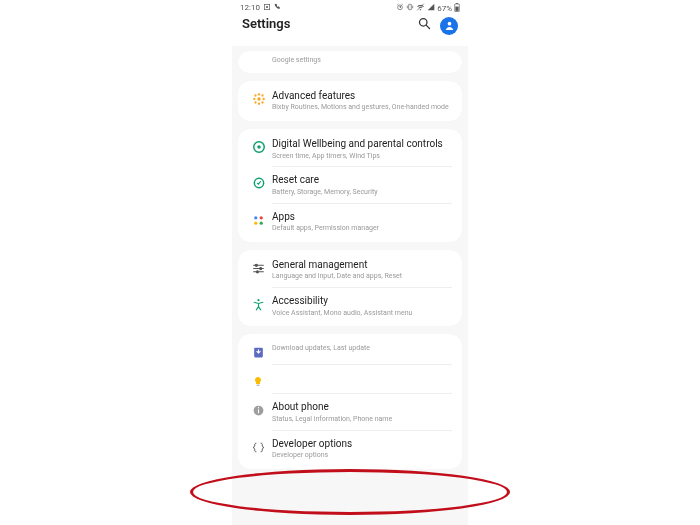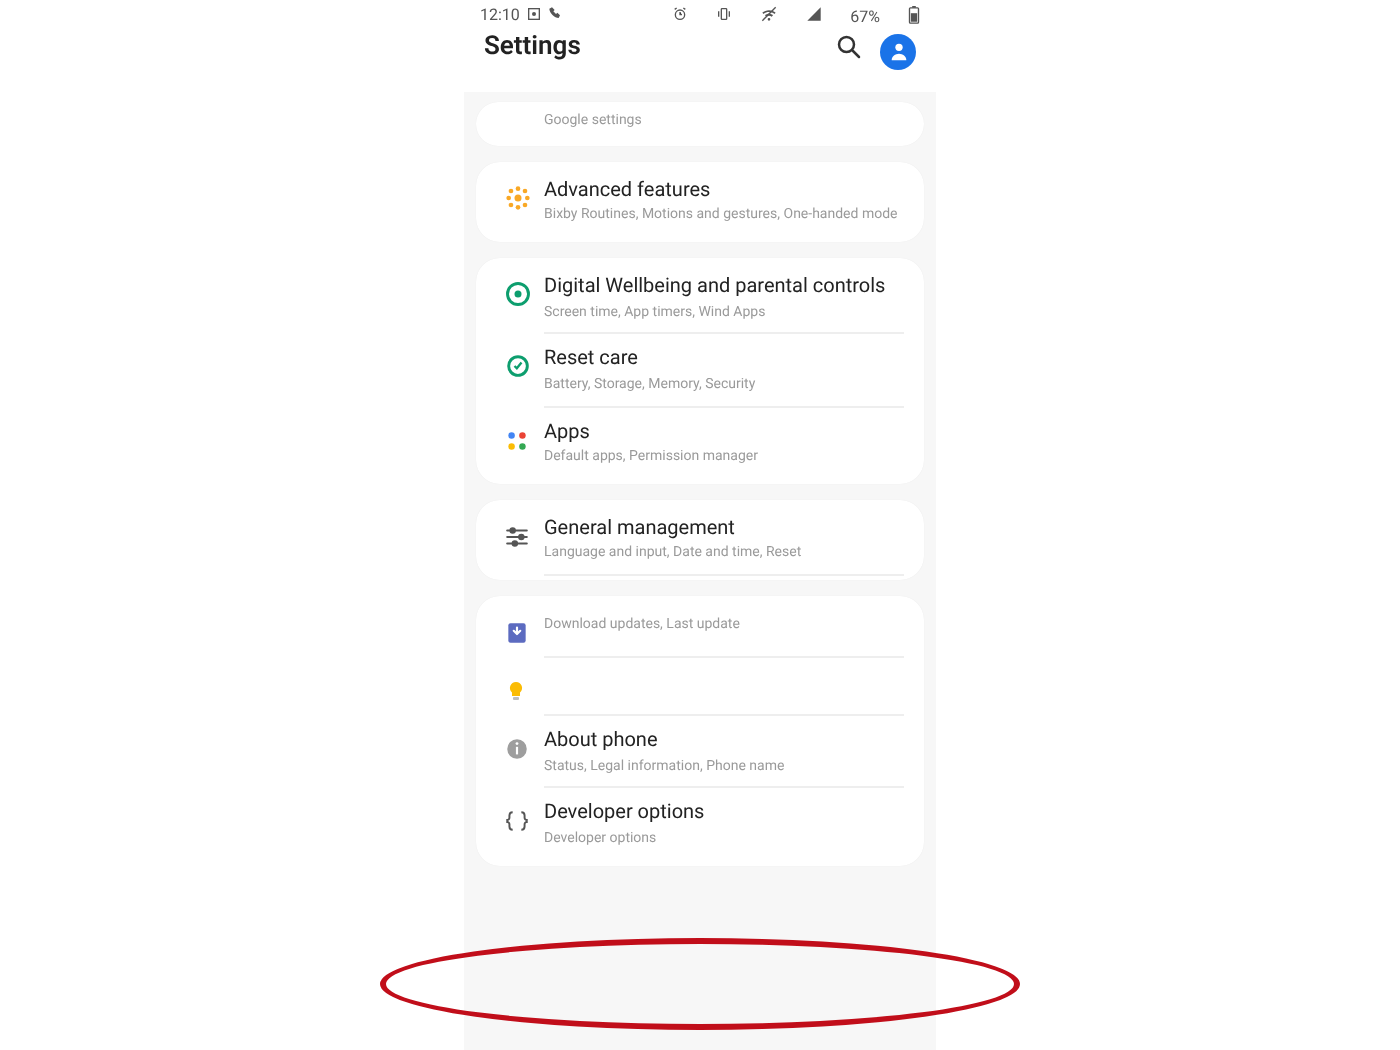--- a/index.html
+++ b/index.html
@@ -23,21 +23,21 @@
     height: 16px;
     display: flex;
     align-items: center;
     justify-content: space-between;
     padding: 0 8px;
     font-size: 8px;
     color: #555;
     background: #fff;
   }
   .statusbar .left { display: flex; gap: 3px; align-items: flex-start; }
-  .statusbar .right { display: flex; gap: 14px; align-items: center; }
+  .statusbar .right { display: flex; gap: 2px; align-items: center; }
   .header {
     height: 30px;
     display: flex;
     align-items: flex-start;
     justify-content: space-between;
     padding: 0 10px;
     background: #fff;
   }
   .header .title {
     font-size: 13px;
@@ -224,21 +224,21 @@
         <div class="icon-slot">
             <span class="ic">
           <svg viewBox="0 0 24 24" width="14" height="14">
                 <circle cx="12" cy="12" r="9" fill="none" stroke="#0d9e6e" stroke-width="2.5"></circle>
                 <circle cx="12" cy="12" r="3" fill="#0d9e6e"></circle>
               </svg>
         </span>
           </div>
         <div class="txt">
           <div class="ti">Digital Wellbeing and parental controls</div>
-          <div class="sub">Screen time, App timers, Wind Apps</div>
+          <div class="sub">Screen time, App timers, Wind Tips</div>
         </div>
       </div>
       <div class="row withsep">
         <div class="icon-slot">
             <span class="ic">
           <svg viewBox="0 0 24 24" width="14" height="14">
                 <circle cx="12" cy="12" r="8" fill="none" stroke="#0d9e6e" stroke-width="2.5"></circle>
                 <path d="M9 12l2 2 4-5" stroke="#0d9e6e" stroke-width="2" fill="none"></path>
               </svg>
         </span>
@@ -277,21 +277,35 @@
                   <line x1="3" y1="18" x2="21" y2="18"></line>
                   <circle cx="8" cy="6" r="2" fill="#555"></circle>
                   <circle cx="16" cy="12" r="2" fill="#555"></circle>
                   <circle cx="10" cy="18" r="2" fill="#555"></circle>
                 </g>
               </svg>
         </span>
           </div>
         <div class="txt">
           <div class="ti">General management</div>
-          <div class="sub">Language and input, Date and time, Reset</div>
+          <div class="sub">Language and input, Date and apps, Reset</div>
+        </div>
+      </div>
+      <div class="row">
+        <div class="icon-slot">
+            <span class="ic">
+          <svg viewBox="0 0 24 24" width="13" height="13">
+                <circle cx="12" cy="4" r="2" fill="#0d9e6e"></circle>
+                <path d="M4 8l8 2 8-2M12 10v6m0 0l-4 6m4-6l4 6" stroke="#0d9e6e" stroke-width="2" fill="none" stroke-linecap="round"></path>
+              </svg>
+        </span>
+          </div>
+        <div class="txt">
+          <div class="ti">Accessibility</div>
+          <div class="sub">Voice Assistant, Mono audio, Assistant menu</div>
         </div>
       </div>
     </div>
 
     <div class="card">
       <div class="row withsep">
         <div class="icon-slot">
             <span class="ic">
           <svg viewBox="0 0 24 24" width="13" height="13">
                 <rect x="4" y="3" width="16" height="18" rx="2" fill="#5c6bc0"></rect>

